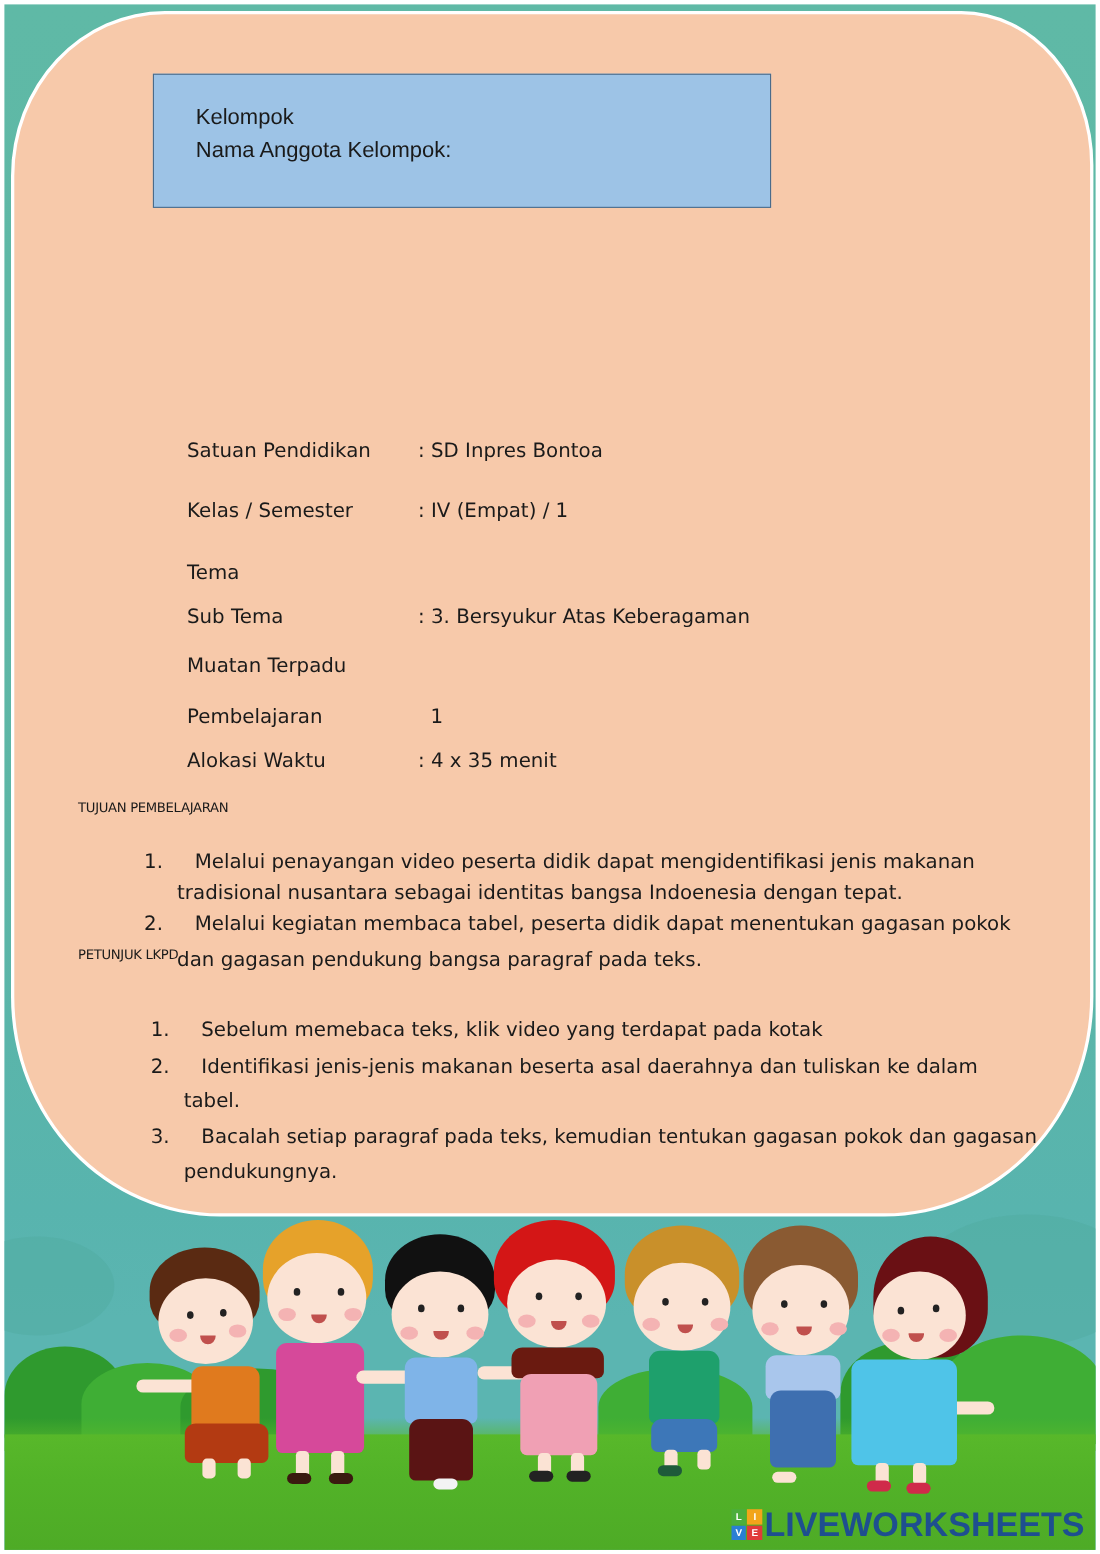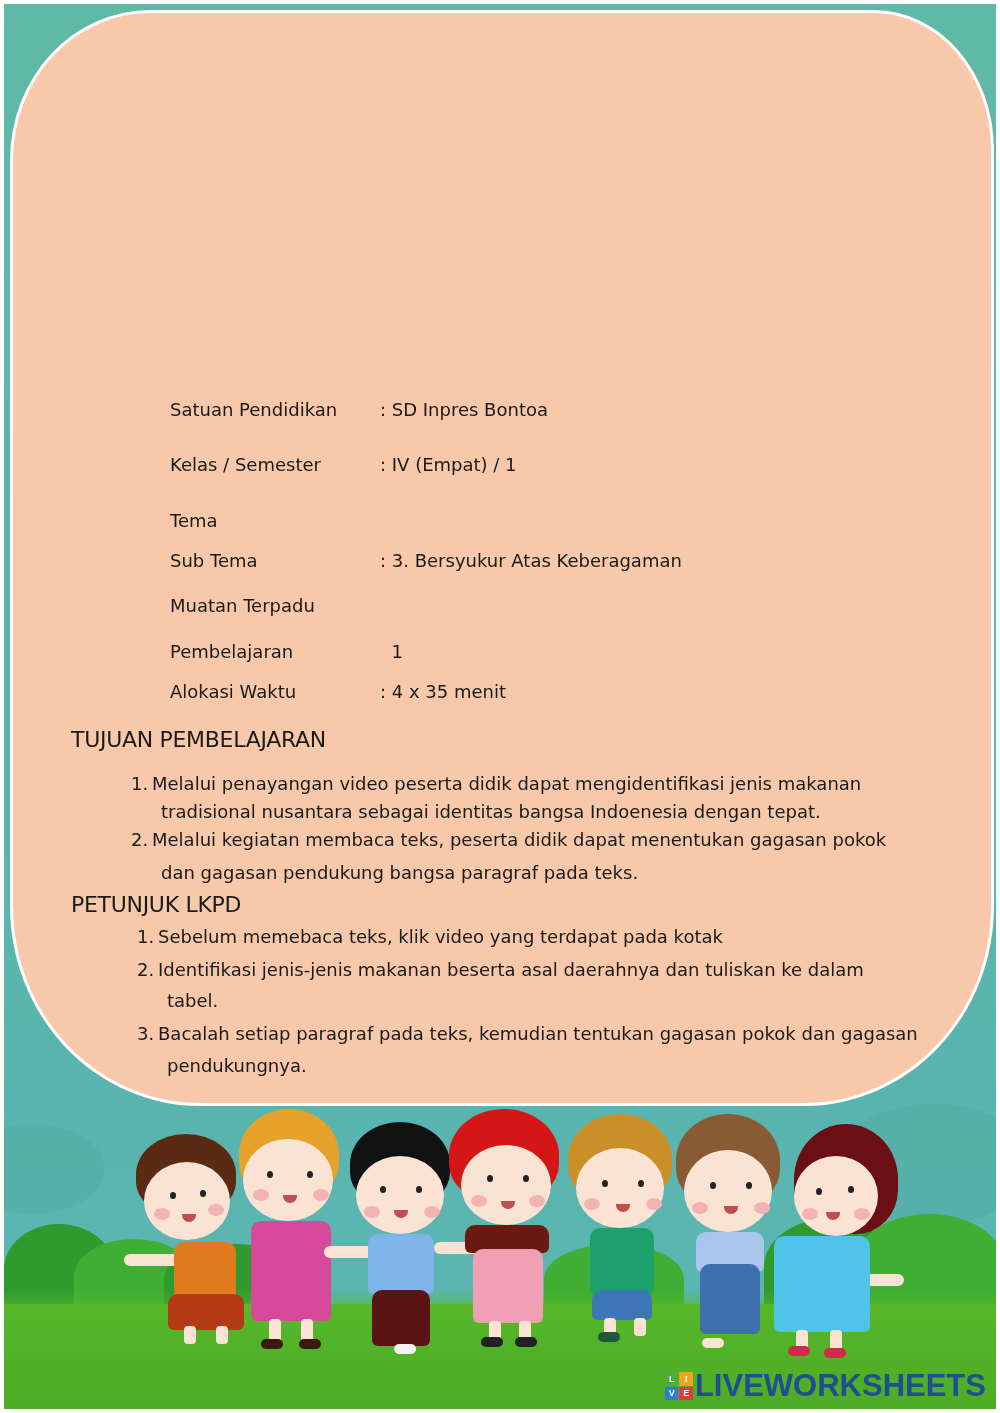--- a/index.html
+++ b/index.html
@@ -58,26 +58,26 @@
   .subtitle {
     position: absolute; left: 0; right: 0; top: 322px; text-align: center;
     font-family: "DejaVu Sans", sans-serif; font-size: 33px; letter-spacing: 1px; color: #111;
   }
 
   .info { position: absolute; left: 157px; top: 0; width: 700px; font-size: 18px; color: #1a1a1a; }
   .info-row { position: absolute; left: 0; height: 26px; display: flex; white-space: nowrap; }
   .info-label { width: 210px; }
   .info-value { }
 
-  .section-head { position: absolute; font-size: 22px; color: #1a1a1a; letter-spacing: -0.3px; }
+  .section-head { position: absolute; font-size: 12px; color: #1a1a1a; letter-spacing: -0.3px; }
 
   .list { position: absolute; font-size: 18px; color: #1a1a1a; }
   .list-item { position: absolute; left: 0; white-space: nowrap; }
   .list-num { position: absolute; left: 0; width: 30px; }
-  .list-text { position: absolute; left: 21px; }
+  .list-text { position: absolute; left: 46px; }
   .list-cont { position: absolute; left: 30px; white-space: nowrap; }
 
   .logo {
     position: absolute; right: 10px; bottom: 6px; height: 34px; display: flex; align-items: center;
   }
   .logo-cube { width: 28px; height: 28px; display: grid; grid-template-columns: 1fr 1fr; grid-template-rows: 1fr 1fr; gap: 1px; margin-right: 2px; }
   .logo-cube span { display: flex; align-items: center; justify-content: center; font-size: 9px; font-weight: bold; color: #fff; font-family: "Liberation Sans", sans-serif; }
   .logo-text { font-family: "Liberation Sans", sans-serif; font-weight: bold; font-size: 31px; color: #1e4f8f; letter-spacing: 0px; }
 </style>
 </head>
@@ -212,20 +212,24 @@
       <span style="background:#4cae3c;">L</span>
       <span style="background:#f2a51a;">I</span>
       <span style="background:#2a7fd4;">V</span>
       <span style="background:#e03a3a;">E</span>
     </div>
     <span class="logo-text">LIVEWORKSHEETS</span>
   </div>
 
   <div class="panel">
 
+    <div class="group-box">
+      <div>Kelompok</div>
+      <div>Nama Anggota Kelompok:</div>
+    </div>
 
 
     <div class="info">
       <div class="info-row" style="top:386px;">
         <span class="info-label">Satuan Pendidikan</span>
         <span class="info-value">: SD Inpres Bontoa</span>
       </div>
       <div class="info-row" style="top:441px;">
         <span class="info-label">Kelas / Semester</span>
         <span class="info-value">: IV (Empat) / 1</span>
@@ -254,28 +258,28 @@
     <div class="list" style="left:118px; top:760px; width:820px;">
       <div class="list-item" style="top:0;">
         <span class="list-num">1.</span>
         <span class="list-text">Melalui penayangan video peserta didik dapat mengidentifikasi jenis makanan</span>
       </div>
       <div class="list-item" style="top:28px;">
         <span class="list-cont">tradisional nusantara sebagai identitas bangsa Indoenesia  dengan tepat.</span>
       </div>
       <div class="list-item" style="top:56px;">
         <span class="list-num">2.</span>
-        <span class="list-text">Melalui kegiatan membaca teks, peserta didik dapat menentukan gagasan pokok</span>
+        <span class="list-text">Melalui kegiatan membaca tabel, peserta didik dapat menentukan gagasan pokok</span>
       </div>
       <div class="list-item" style="top:89px;">
         <span class="list-cont">dan gagasan pendukung bangsa paragraf pada teks.</span>
       </div>
     </div>
 
-    <div class="section-head" style="left:58px; top:879px;">PETUNJUK LKPD</div>
+    <div class="section-head" style="left:58px; top:848px;">PETUNJUK LKPD</div>
     <div class="list" style="left:124px; top:913px; width:820px;">
       <div class="list-item" style="top:0;">
         <span class="list-num">1.</span>
         <span class="list-text">Sebelum memebaca teks, klik video  yang terdapat pada kotak</span>
       </div>
       <div class="list-item" style="top:33px;">
         <span class="list-num">2.</span>
         <span class="list-text">Identifikasi jenis-jenis makanan beserta asal daerahnya dan tuliskan ke dalam</span>
       </div>
       <div class="list-item" style="top:64px;">

